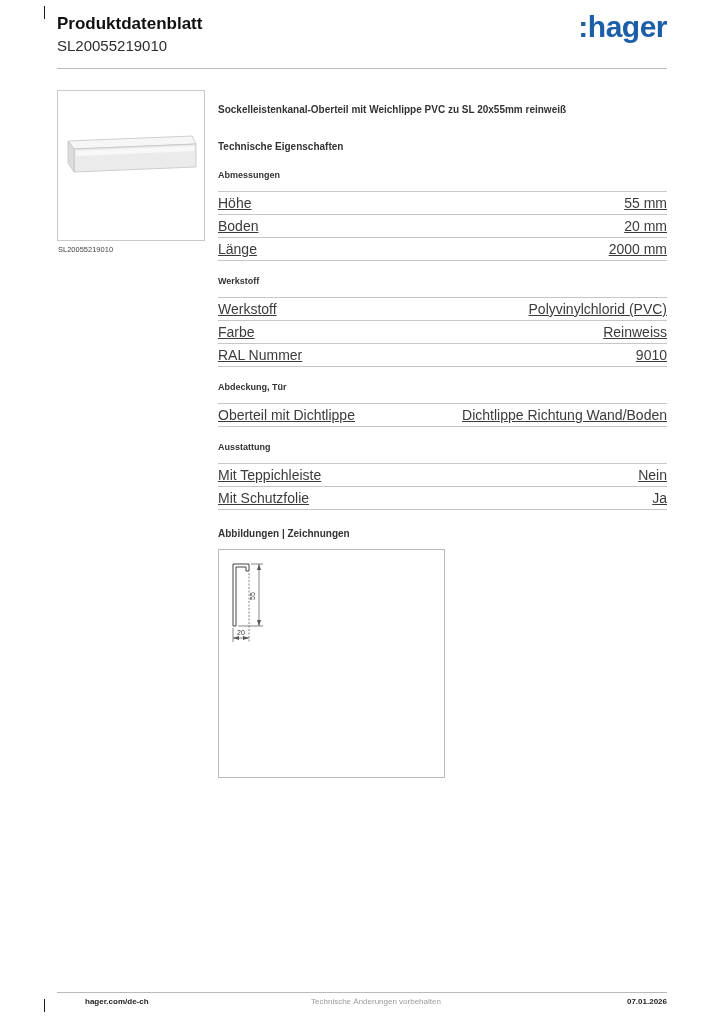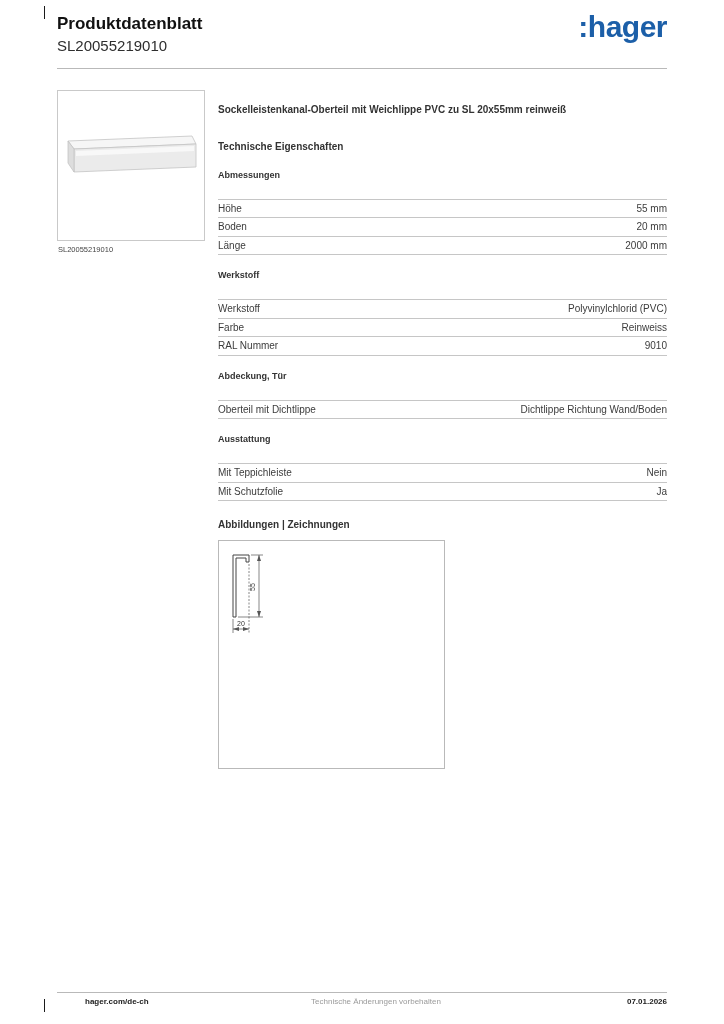--- a/index.html
+++ b/index.html
@@ -21,22 +21,22 @@
 
   
   .img-box{position:absolute;left:57px;top:90px;width:146px;height:149px;border:1px solid #c9c9c9;background:#fff;}
   .img-caption{position:absolute;left:58px;top:245px;font-size:7.5px;color:#444;}
 
   
   .right-col{position:absolute;left:218px;top:92px;width:449px;margin-top:12px;}
   .prod-title{font-size:10px;font-weight:bold;color:#333;line-height:1.25;margin-bottom:24px;}
   .tech-heading{font-size:10px;font-weight:bold;color:#333;margin-bottom:18px;}
   .spec{margin-bottom:15px;border-bottom:1px solid #c6c6c6;}
-  .sec-title{font-size:9px;font-weight:bold;color:#333;padding-bottom:19px;}
-  .row{display:flex;justify-content:space-between;border-top:1px solid #c6c6c6;padding:3px 0;font-size:10px;color:#3c3c3c;line-height:1.15;}
+  .sec-title{font-size:9px;font-weight:bold;color:#333;padding-bottom:11px;}
+  .row{display:flex;justify-content:space-between;border-top:1px solid #c6c6c6;padding:3px 0;font-size:14px;color:#3c3c3c;line-height:1.15;text-decoration:underline;}
   .row .val{text-align:center;}
 
   .drawings-heading{font-size:10px;font-weight:bold;color:#333;margin-top:18px;margin-bottom:10px;}
   .drawing-box{width:225px;height:227px;border:1px solid #b9b9b9;background:#fff;}
 
   
   .footer-rule{position:absolute;left:57px;right:57px;top:992px;border-top:1px solid #b9b9b9;}
   .footer{position:absolute;left:57px;right:57px;top:997px;display:flex;align-items:baseline;font-size:8px;padding-left:28px;}
   .footer .f-left{flex:1;text-align:left;font-weight:bold;color:#222;}
   .footer .f-center{flex:1.4;text-align:center;color:#9a9a9a;}

